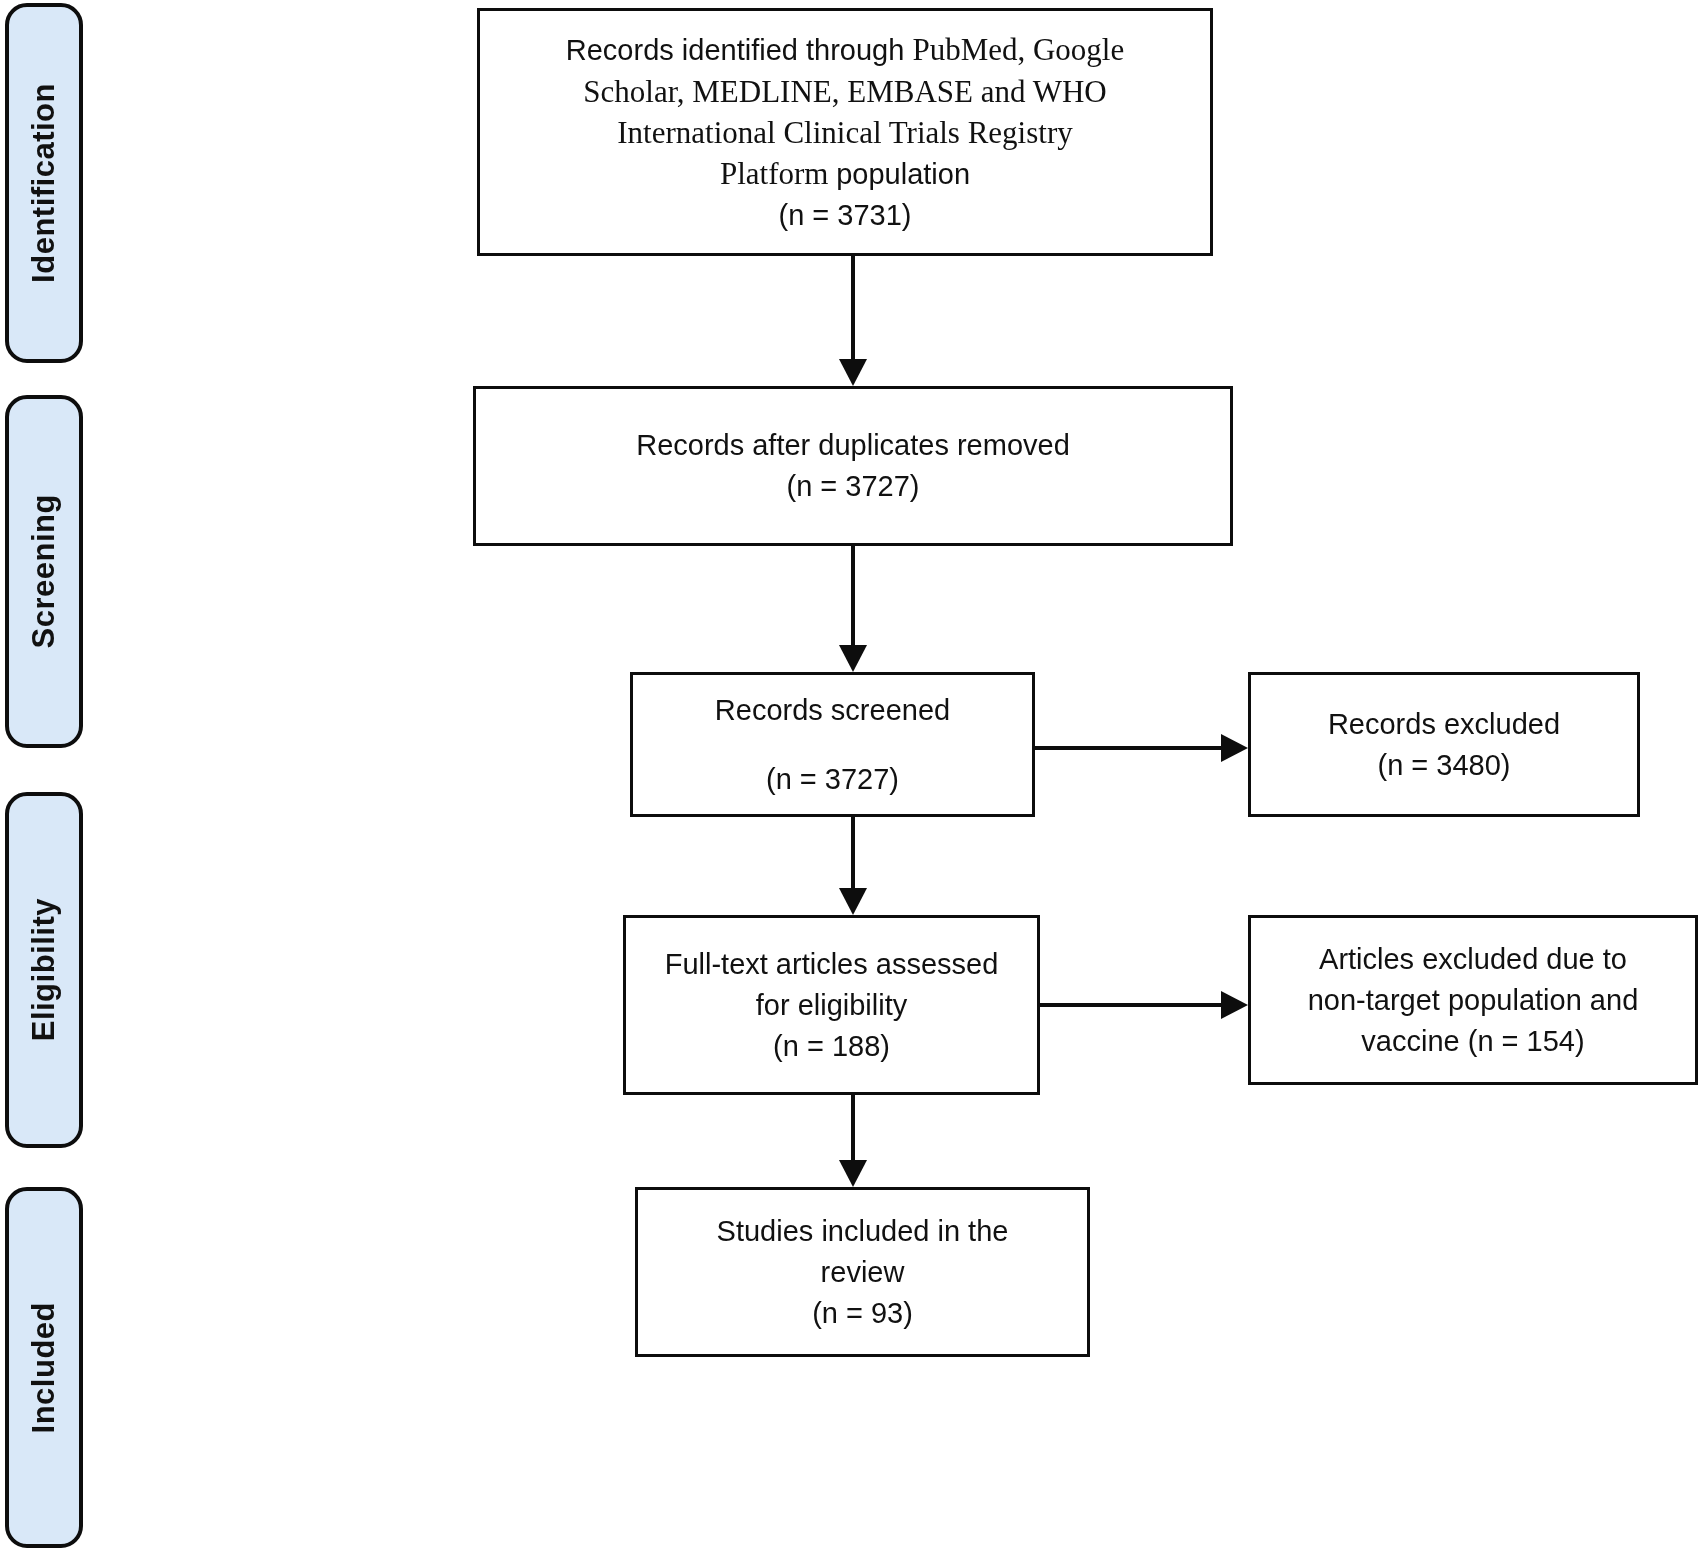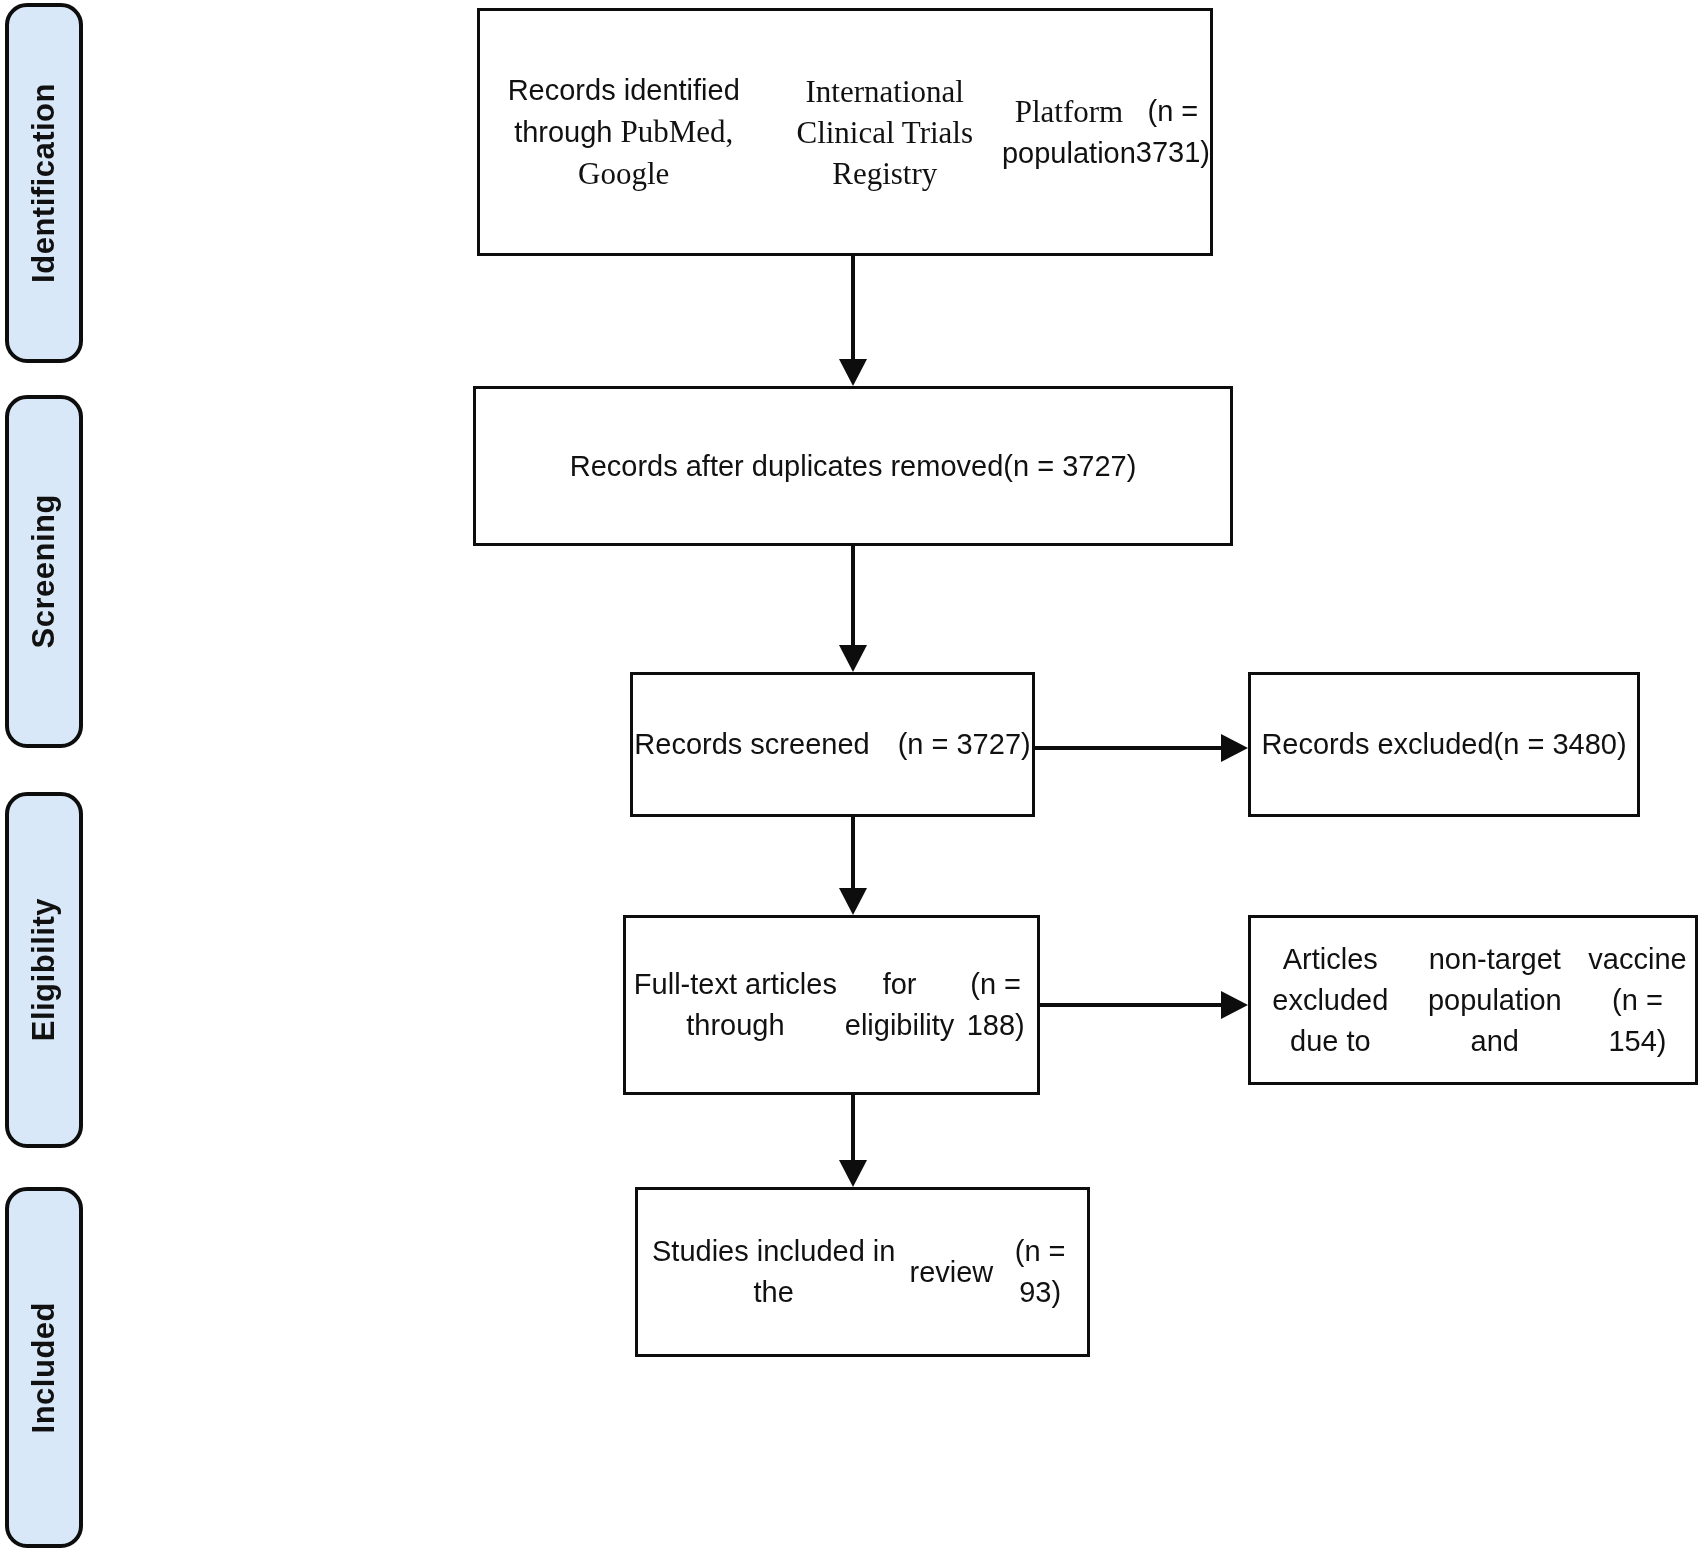--- a/index.html
+++ b/index.html
@@ -36,21 +36,21 @@
     letter-spacing: 0.5px;
     white-space: nowrap;
   }
   
   .fbox {
     position: absolute;
     background: #ffffff;
     border: 3px solid #0d0d0d;
     box-sizing: border-box;
     display: flex;
-    flex-direction: row;
+    flex-direction: column;
     align-items: center;
     justify-content: center;
     text-align: center;
     font-size: 29px;
     line-height: 41px;
   }
   .fbox .serif {
     font-family: "Liberation Serif", serif;
     font-size: 31px;
   }
@@ -106,20 +106,21 @@
     <span>Eligibility</span>
   </div>
   <div class="stage" style="top:1187px; height:361px;">
     <span>Included</span>
   </div>
 
   <div class="fbox" style="left:477px; top:8px; width:736px; height:248px;">
     <div>
       <span class="sans">Records identified through </span><span class="serif">PubMed, Google</span>
     </div>
+    <div class="serif">Scholar, MEDLINE, EMBASE and WHO</div>
     <div class="serif">International Clinical Trials Registry</div>
     <div>
       <span class="serif">Platform </span><span class="sans">population</span>
     </div>
     <div class="sans">(n = 3731)</div>
   </div>
 
   <div class="arrow-v" style="left:851px; top:256px; height:104px;">
     <span class="head"></span>
   </div>
@@ -145,21 +146,21 @@
   <div class="fbox" style="left:1248px; top:672px; width:392px; height:145px;">
     <div>Records excluded</div>
     <div>(n = 3480)</div>
   </div>
 
   <div class="arrow-v" style="left:851px; top:817px; height:72px;">
     <span class="head"></span>
   </div>
 
   <div class="fbox" style="left:623px; top:915px; width:417px; height:180px;">
-    <div>Full-text articles through</div>
+    <div>Full-text articles assessed</div>
     <div>for eligibility</div>
     <div>(n = 188)</div>
   </div>
 
   <div class="arrow-h" style="left:1040px; top:1003px; width:182px;">
     <span class="head"></span>
   </div>
 
   <div class="fbox" style="left:1248px; top:915px; width:450px; height:170px;">
     <div>Articles excluded due to</div>

